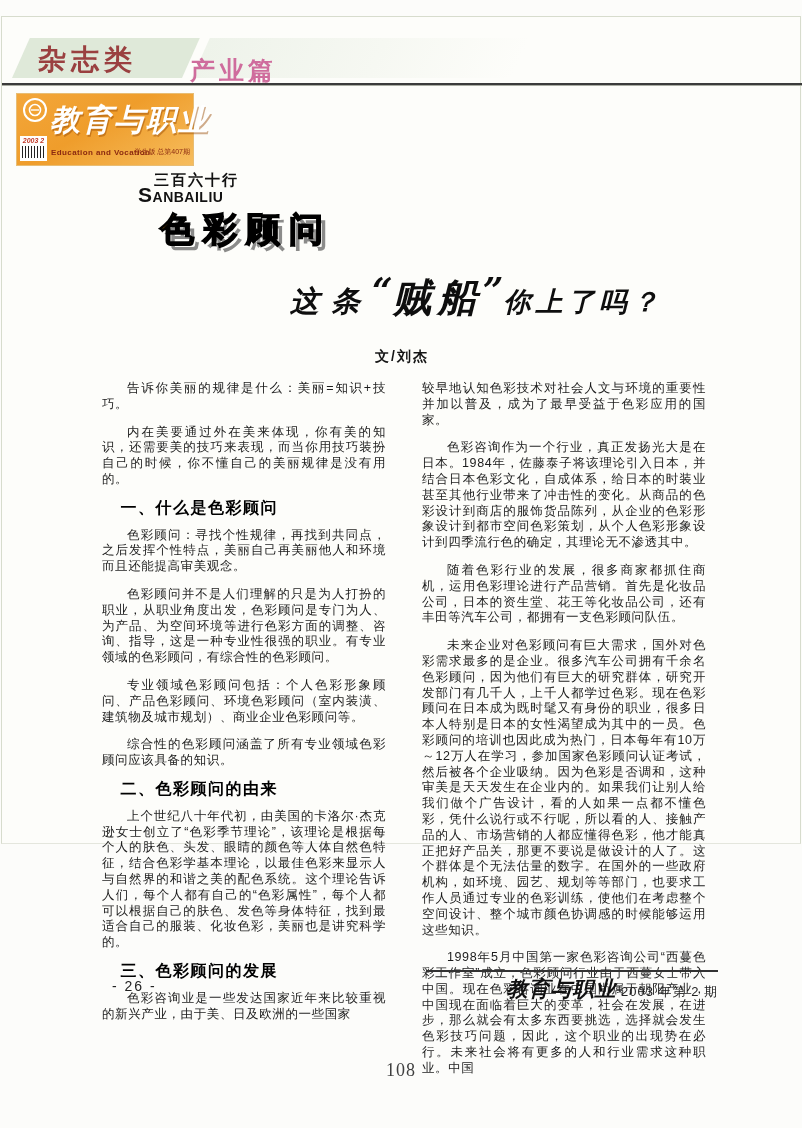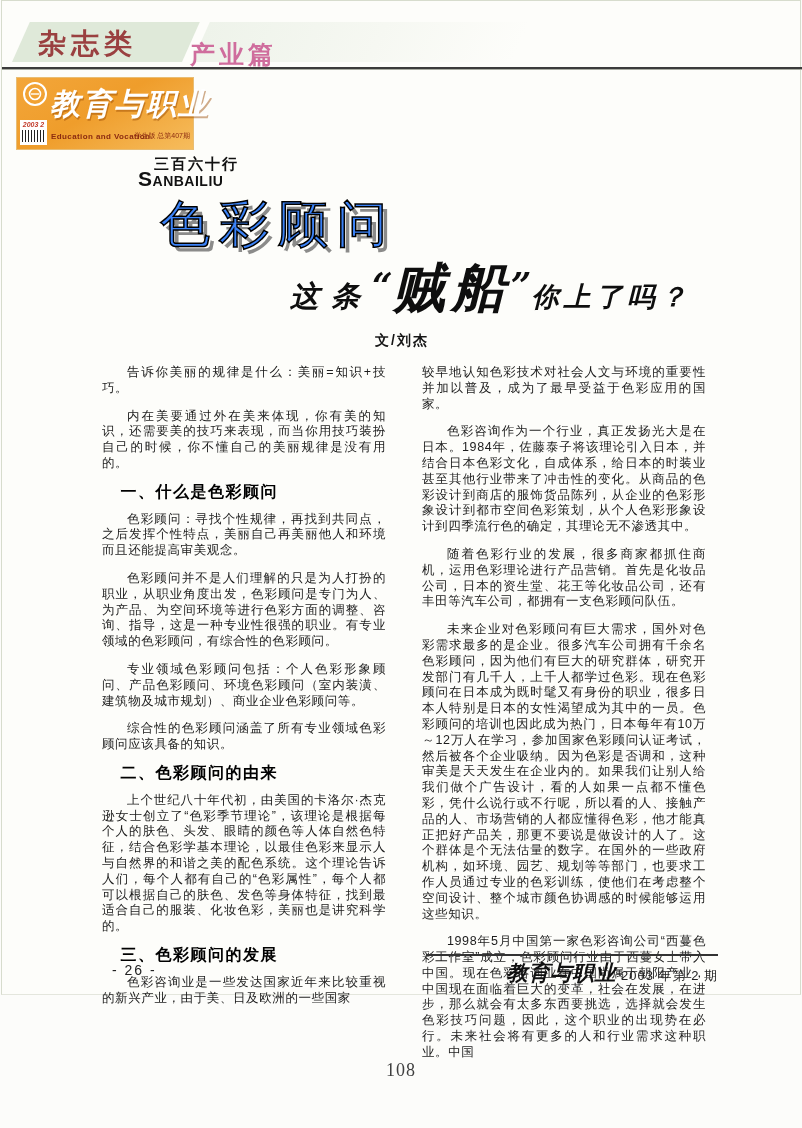--- a/index.html
+++ b/index.html
@@ -5,21 +5,21 @@
   * { box-sizing: border-box; }
   html,body { margin:0; padding:0; }
   body {
     width:802px; height:1128px; position:relative;
     background:#fcfcfa;
     font-family:"Liberation Sans", sans-serif;
     color:#1d1d1d;
   }
   
   .scan {
-    position:absolute; left:1px; top:0; width:800px; height:995px;
+    position:absolute; left:1px; top:16px; width:800px; height:828px;
     background:#fdfdfa;
     border:1px solid #d7dccd;
     border-bottom-color:#e4e6dd;
   }
   
   .band-green {
     position:absolute; left:10px; top:21px; width:170px; height:40px;
     background:#dfe9d9;
     transform:skewX(-24deg); transform-origin:0 100%;
   }
@@ -74,33 +74,33 @@
     position:absolute; right:4px; bottom:9px;
     font-size:7px; color:#8b2a10; white-space:nowrap;
   }
   
   .column-mark { position:absolute; left:136px; top:155px; line-height:1; }
   .mark-zh { font-size:15px; font-weight:900; letter-spacing:2px; color:#111; margin-left:16px; }
   .mark-en { font-size:14px; font-weight:900; color:#111; margin-top:-3px; letter-spacing:0.5px; }
   .mark-en::first-letter { font-size:21px; }
   .article-title {
     position:absolute; left:158px; top:190px;
-    font-size:50px; font-weight:400; letter-spacing:9px; color:#3b82f6;
+    font-size:34px; font-weight:700; letter-spacing:9px; color:#a16207;
     -webkit-text-stroke:1.5px #000;
     text-shadow:5px 5px 0 rgba(45,45,45,0.55);
     white-space:nowrap;
   }
   .article-subtitle {
     position:absolute; left:288px; top:252px; width:430px;
     font-family:"DejaVu Serif", serif; font-weight:bold; font-style:italic;
     color:#0e0e0e; white-space:nowrap;
   }
   .sub-pre   { font-size:29px; letter-spacing:12px; }
   .sub-quote { font-size:36px; vertical-align:8px; }
-  .sub-quoted{ font-size:53px; letter-spacing:6px; }
+  .sub-quoted{ font-size:39px; letter-spacing:6px; }
   .sub-post  { font-size:27px; letter-spacing:5px; }
   .byline {
     position:absolute; left:0; top:331px; width:800px; text-align:center;
     font-size:14px; font-weight:bold; letter-spacing:2px; color:#151515;
   }
   
   .columns {
     position:absolute; left:88px; top:352px; width:628px;
     display:flex; gap:12px;
   }

